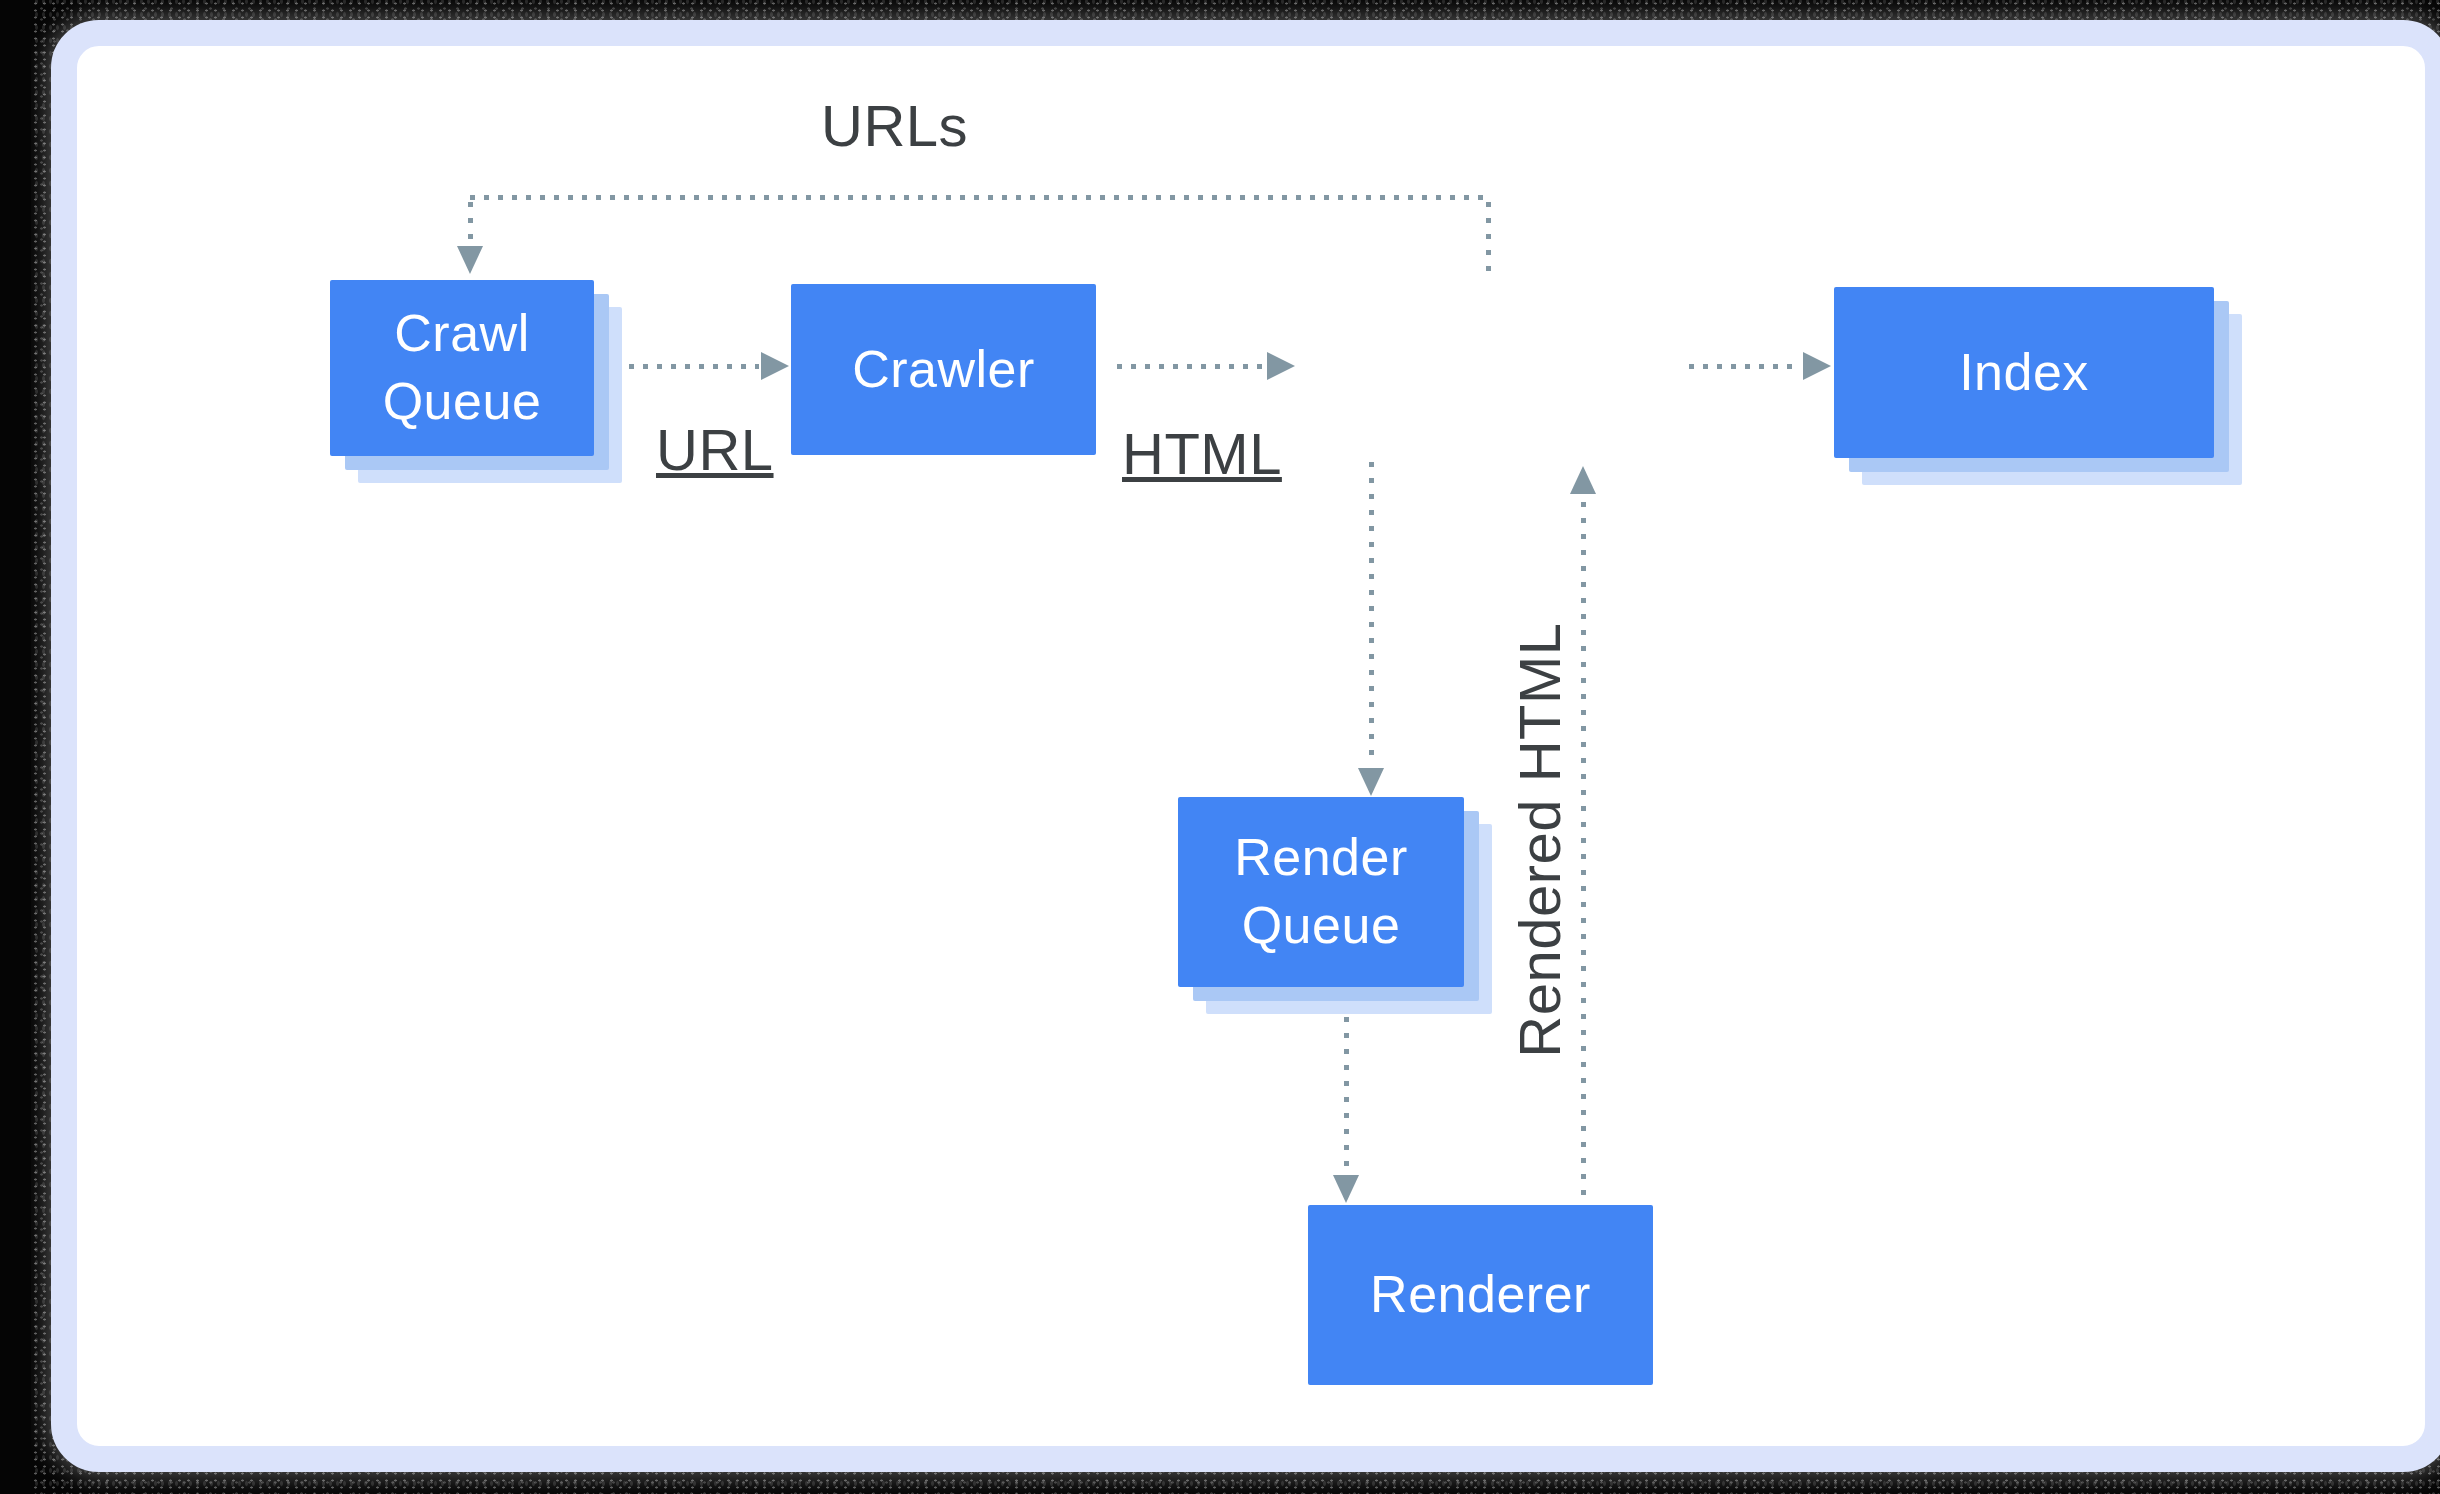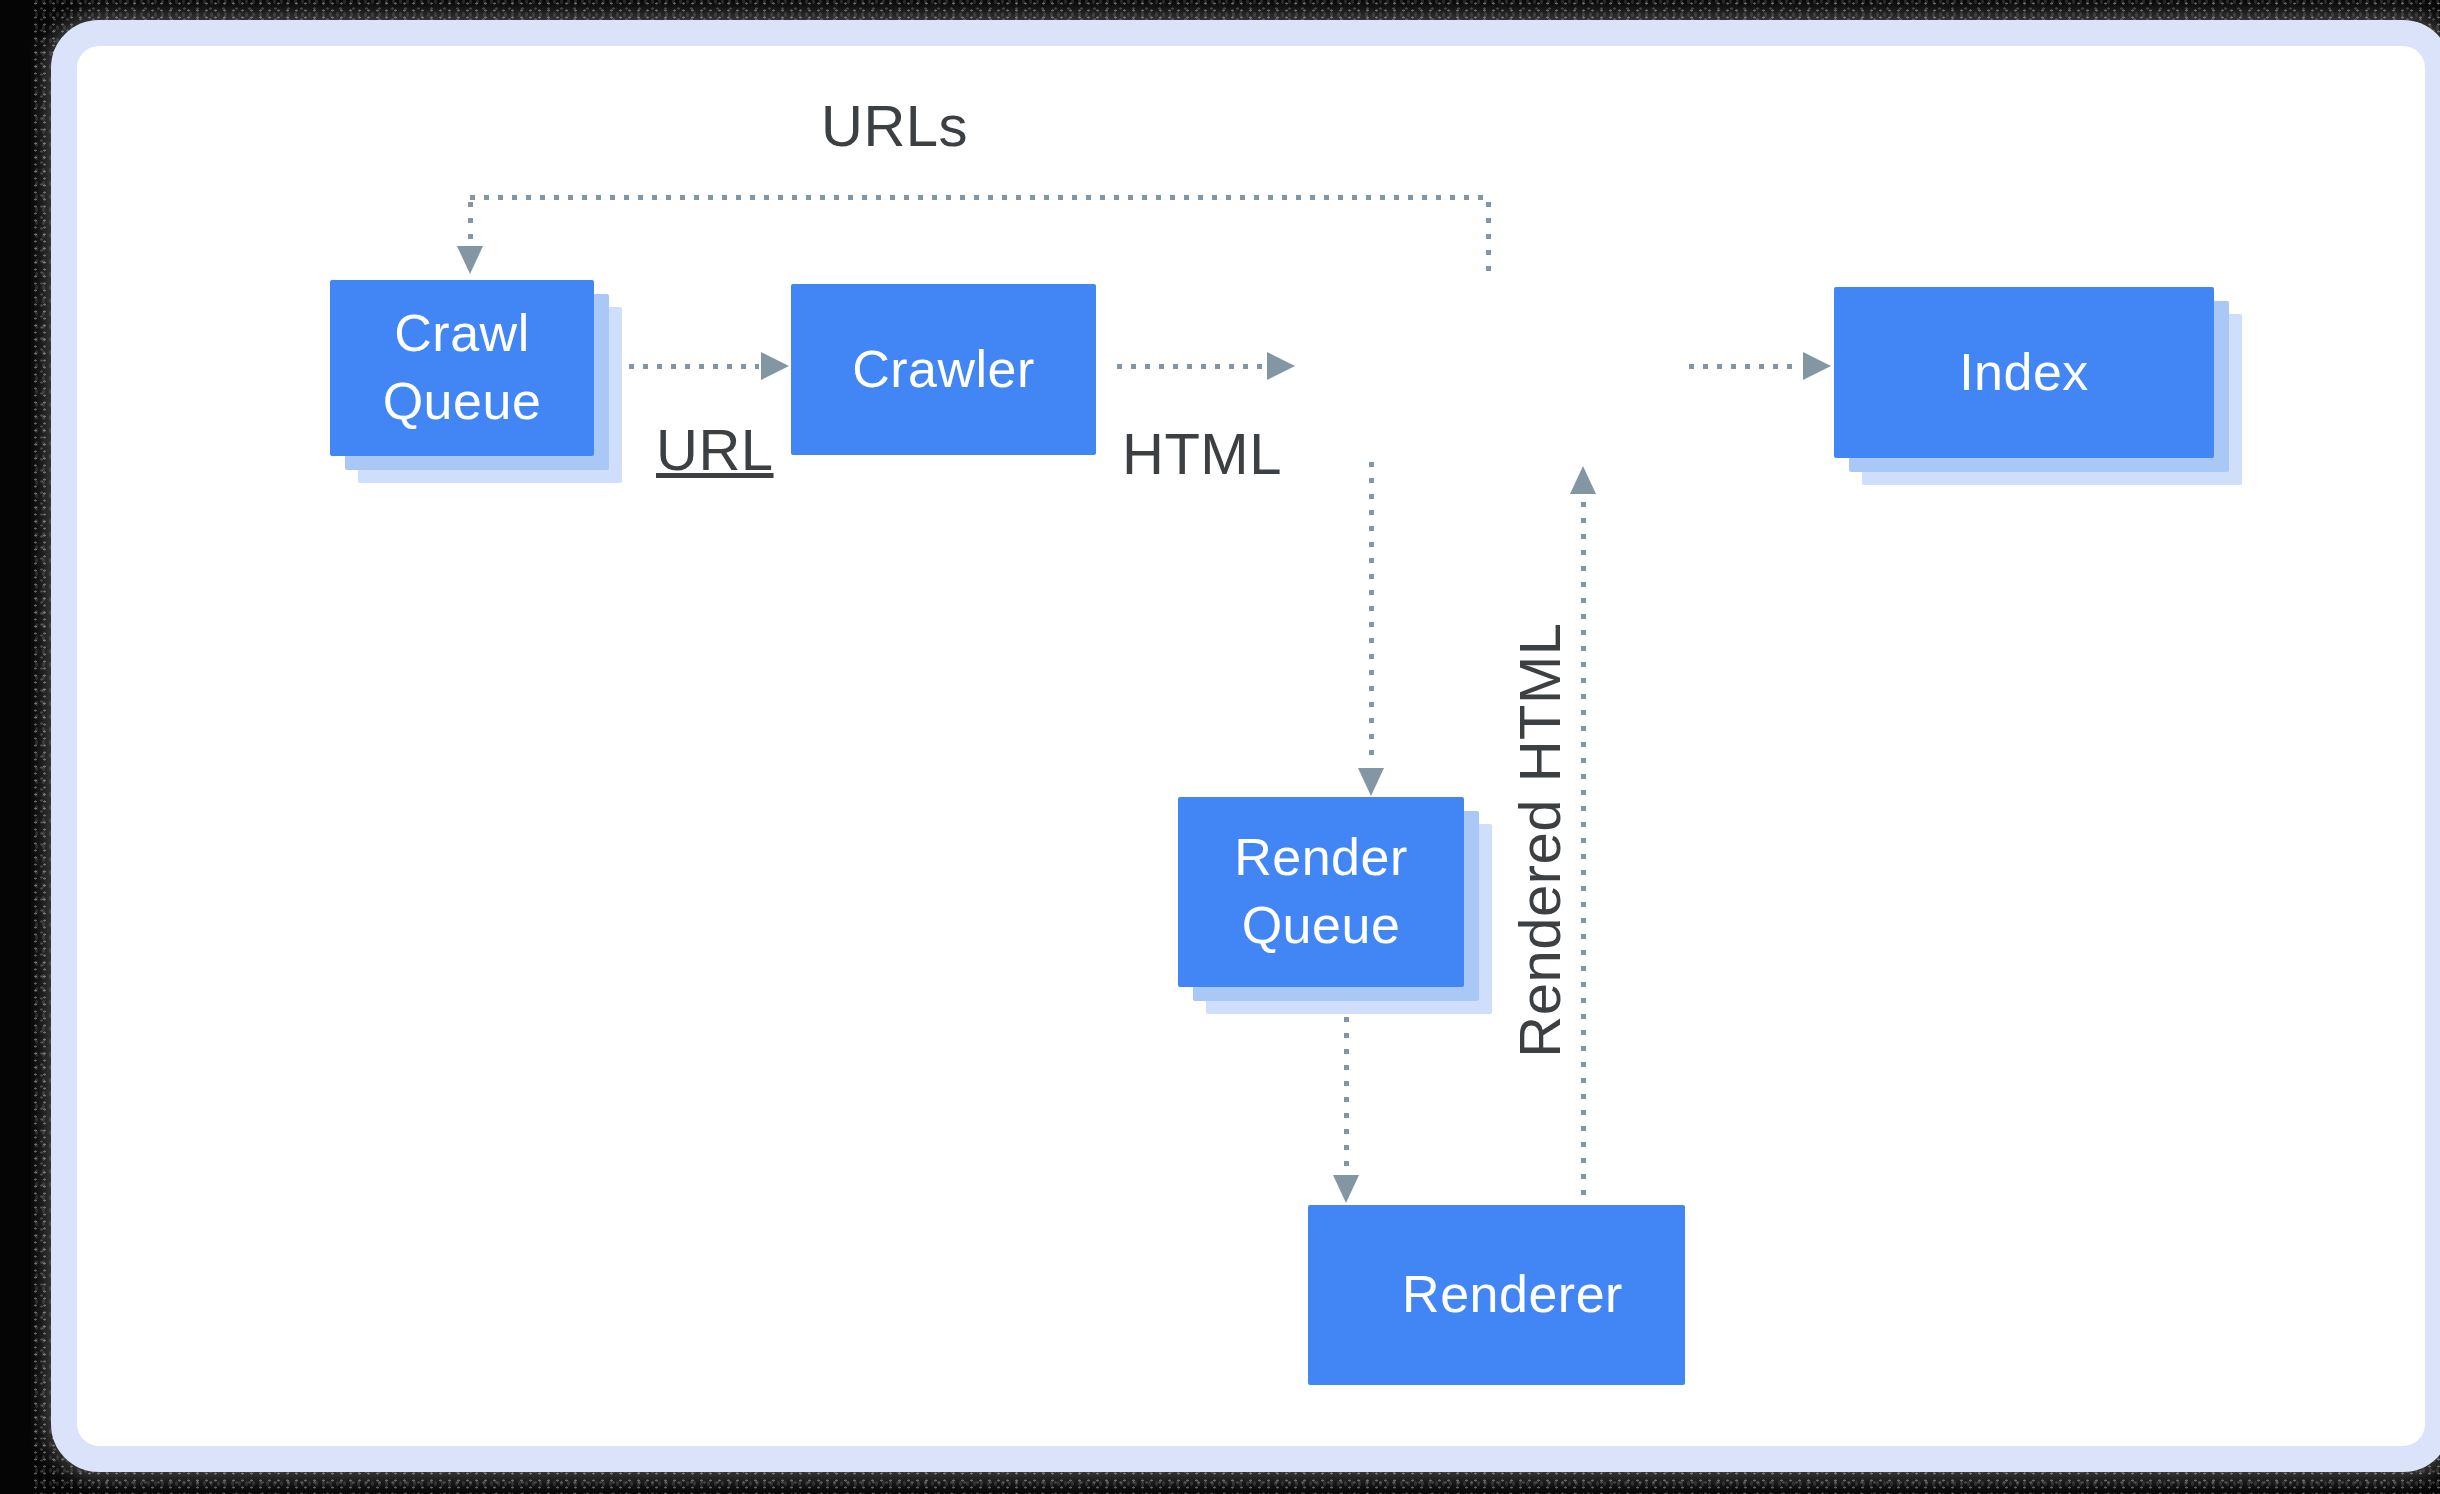--- a/index.html
+++ b/index.html
@@ -89,31 +89,31 @@
   <div class="arrow down" style="left:1327px; top:768px;"></div>
 
   <div class="dots-v" style="left:1313px; top:1001px; height:170px;"></div>
   <div class="arrow down" style="left:1302px; top:1175px;"></div>
 
   <div class="arrow up" style="left:1539px; top:466px;"></div>
   <div class="dots-v" style="left:1550px; top:502px; height:700px;"></div>
 
   <div class="edge-label" style="left:790px; top:92px;">URLs</div>
   <div class="edge-label" style="left:625px; top:416px;text-decoration:underline;">URL</div>
-  <div class="edge-label" style="left:1091px; top:420px;">HTML</div>
+  <div class="edge-label" style="left:1091px; top:420px;text-decoration:underline;">HTML</div>
   <div class="edge-label vertical" style="left:1259px; top:808px;">Rendered HTML</div>
 
   <div class="node stacked" style="left:299px; top:280px; width:264px; height:176px;">
     <span>Crawl Queue</span>
   </div>
   <div class="node" style="left:760px; top:284px; width:305px; height:171px;align-items:center;">
     <span>Crawler</span>
   </div>
   <div class="node stacked" style="left:1803px; top:287px; width:380px; height:171px;">
     <span>Index</span>
   </div>
   <div class="node stacked" style="left:1147px; top:797px; width:286px; height:190px;">
     <span>Render Queue</span>
   </div>
-  <div class="node" style="left:1277px; top:1205px; width:345px; height:180px;padding-left:32px;">
+  <div class="node" style="left:1277px; top:1205px; width:345px; height:180px;">
     <span>Renderer</span>
   </div>
 </div>
 
 </body></html>

